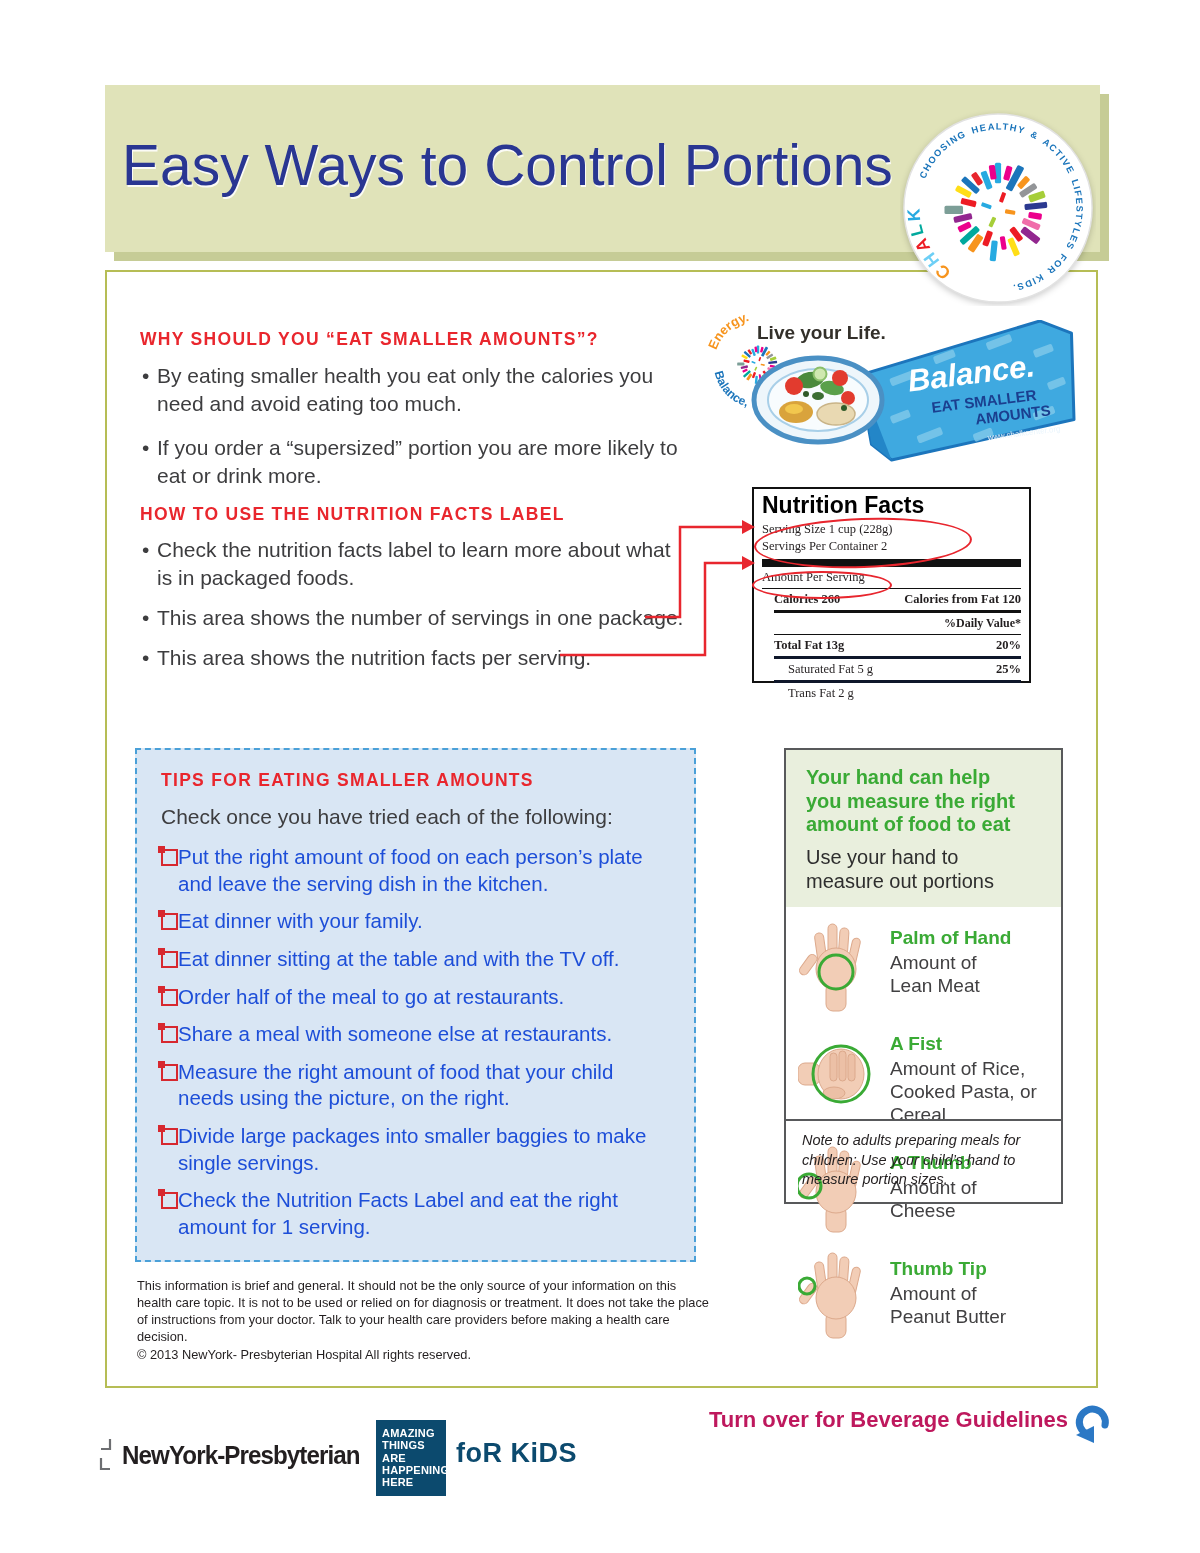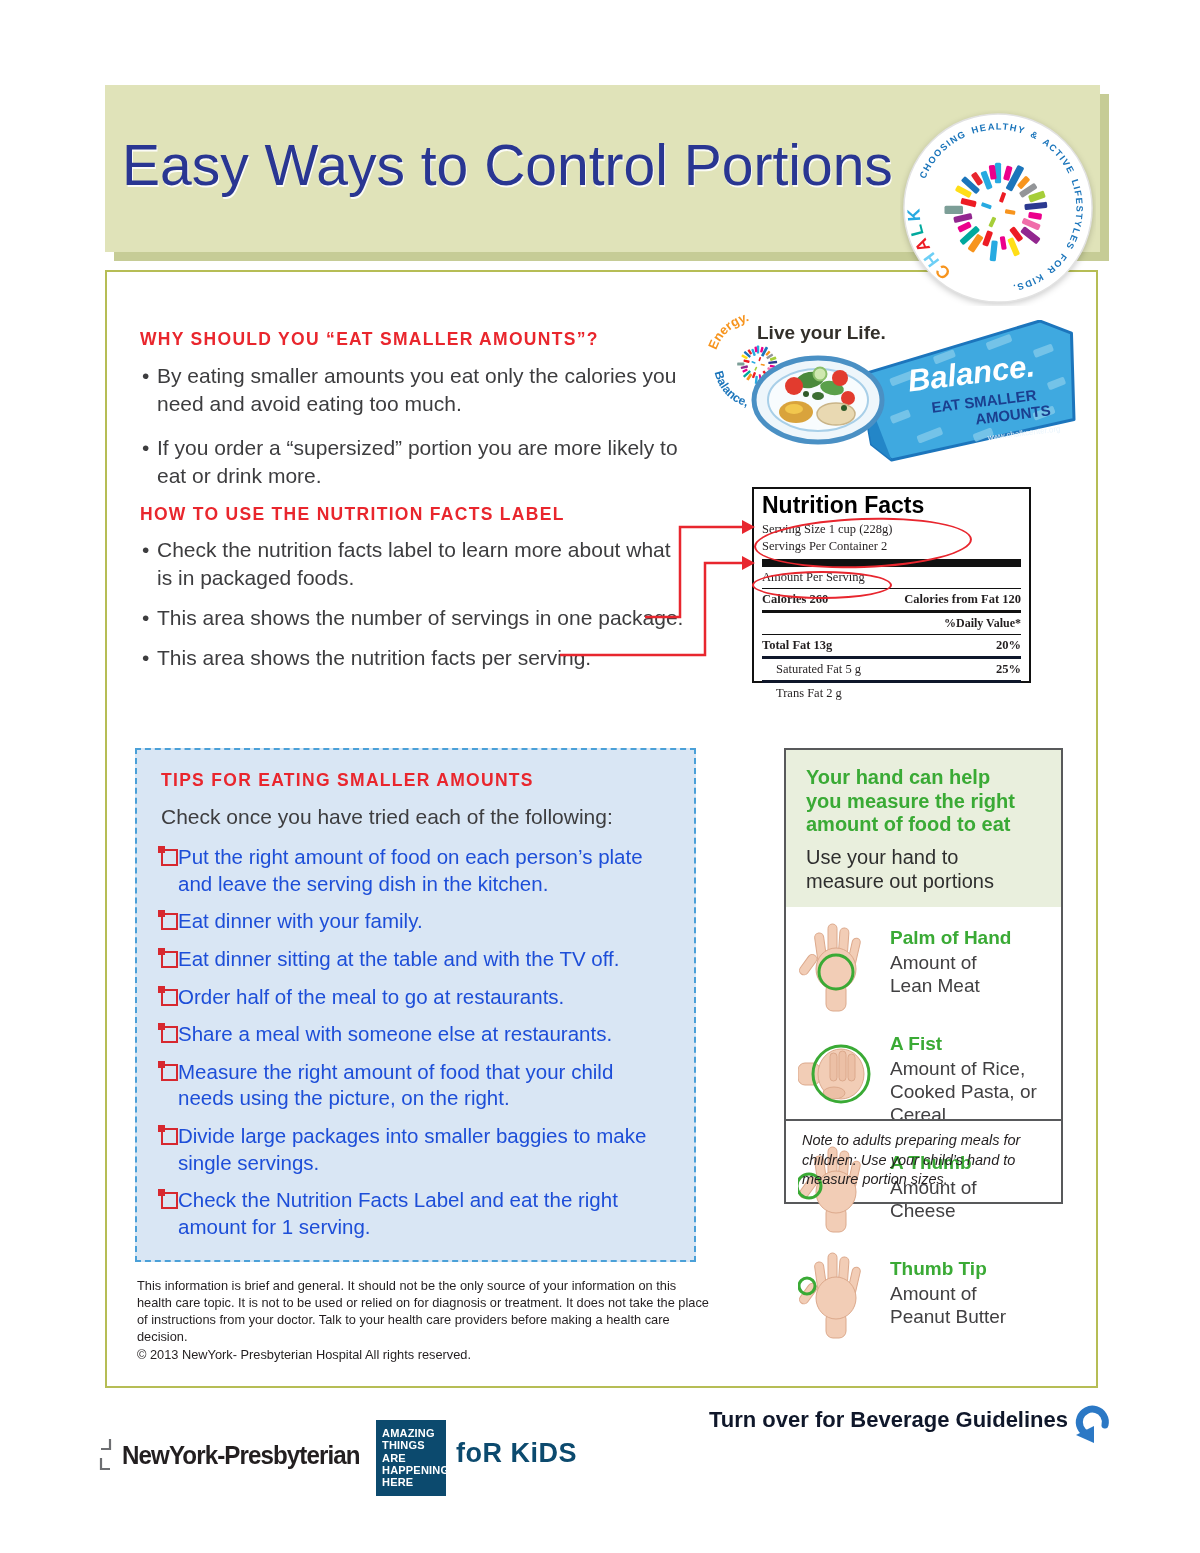--- a/index.html
+++ b/index.html
@@ -40,21 +40,21 @@
   
   .nf-box{
     left:752px;top:487px;width:279px;height:196px;background:#fff;
     border:2px solid #111;box-sizing:border-box;padding:4px 8px 0 8px;
     font-family:"Liberation Serif", serif;color:#231f20;
   }
   .nf-title{font-family:"Liberation Sans",sans-serif;font-size:23px;font-weight:bold;line-height:1.1;margin-bottom:3px;color:#000;}
   .nf-line{font-size:12.5px;line-height:1.35;}
   .nf-bar{height:8px;background:#111;margin:4px 0 3px 0;}
   .nf-aps{font-size:12.5px;font-weight:normal;padding-bottom:3px;border-bottom:1px solid #111;}
-  .nf-row{display:flex;justify-content:space-between;font-size:12.5px;padding:3px 0;}
+  .nf-row{display:flex;justify-content:space-between;font-size:12.5px;padding:3px 0;margin-left:12px;}
   .nf-b{font-weight:bold;}
   .nf-cal{border-bottom:3px solid #111;}
   .nf-dv{border-bottom:1px solid #111;justify-content:flex-end;font-size:12px;}
   .nf-thin{border-bottom:3px solid #0f172a;}
   .nf-ind{padding-left:14px;font-weight:normal;}
   .nf-oval{position:absolute;border:2px solid #e8262e;border-radius:50%;pointer-events:none;}
   .nf-oval1{left:0px;top:29px;width:214px;height:46px;transform:rotate(-2deg);}
   .nf-oval2{left:-2px;top:82px;width:136px;height:24px;}
 
   .arrows-svg{left:552px;top:505px;width:210px;height:165px;overflow:visible;}
@@ -93,21 +93,21 @@
   .disclaimer .copy{margin-top:1px;}
 
   
   .nyp-mark{left:96px;top:1436px;width:24px;height:40px;}
   .nyp-name{left:122px;top:1440px;font-size:26px;font-weight:bold;color:#231f20;letter-spacing:-1px;transform:scaleX(.93);transform-origin:left top;white-space:nowrap;}
   .nyp-redbox{
     left:376px;top:1420px;width:70px;height:76px;background:#0c4a6e;color:#fff;
     box-sizing:border-box;padding:7px 6px;font-size:11px;font-weight:bold;line-height:1.12;letter-spacing:.2px;
   }
   .for-kids{left:456px;top:1438px;font-size:27px;font-weight:800;color:#0c4a6e;letter-spacing:.5px;white-space:nowrap;}
-  .turn-over{left:700px;top:1407px;width:368px;text-align:right;font-size:22px;font-weight:bold;color:#0f172a;white-space:nowrap;}
+  .turn-over{left:700px;top:1407px;width:368px;text-align:right;font-size:22px;font-weight:bold;color:#be185d;white-space:nowrap;}
   .turn-arrow{left:1074px;top:1399px;width:40px;height:46px;}
 </style>
 </head>
 <body>
 
 <svg width="0" height="0" style="position:absolute" aria-hidden="true">
   <defs>
     <g id="burst">
       <g transform="rotate(0)">
           <rect x="-3" y="-46" width="6" height="20" rx="1.5" fill="#27aae1"></rect>
@@ -217,21 +217,21 @@
   </text>
   <text font-size="9.5" font-weight="bold" letter-spacing="1.4" word-spacing="2" fill="#1b75bb" font-family="Liberation Sans, sans-serif">
     <textPath href="#chalkRing" startOffset="53%">CHOOSING HEALTHY &amp; ACTIVE LIFESTYLES FOR KIDS.</textPath>
   </text>
 </svg>
 
 <div class="abs main-frame"></div>
 
 <div class="abs sec-heading" style="left:140px;top:329px;">WHY SHOULD YOU “EAT SMALLER AMOUNTS”?</div>
 <div class="abs bullets" style="left:140px;top:362px;">
-  <div class="bullet">By eating smaller amounts you eat only the calories you need and avoid eating too much.</div>
+  <div class="bullet">By eating smaller health you eat only the calories you need and avoid eating too much.</div>
   <div class="bullet">If you order a “supersized” portion you are more likely to eat or drink more.</div>
 </div>
 
 <div class="abs sec-heading" style="left:140px;top:504px;">HOW TO USE THE NUTRITION FACTS LABEL</div>
 <div class="abs bullets bullets-how" style="left:140px;top:536px;">
   <div class="bullet">Check the nutrition facts label to learn more about what is in packaged foods.</div>
   <div class="bullet">This area shows the number of servings in one package.</div>
   <div class="bullet">This area shows the nutrition facts per serving.</div>
 </div>
 

